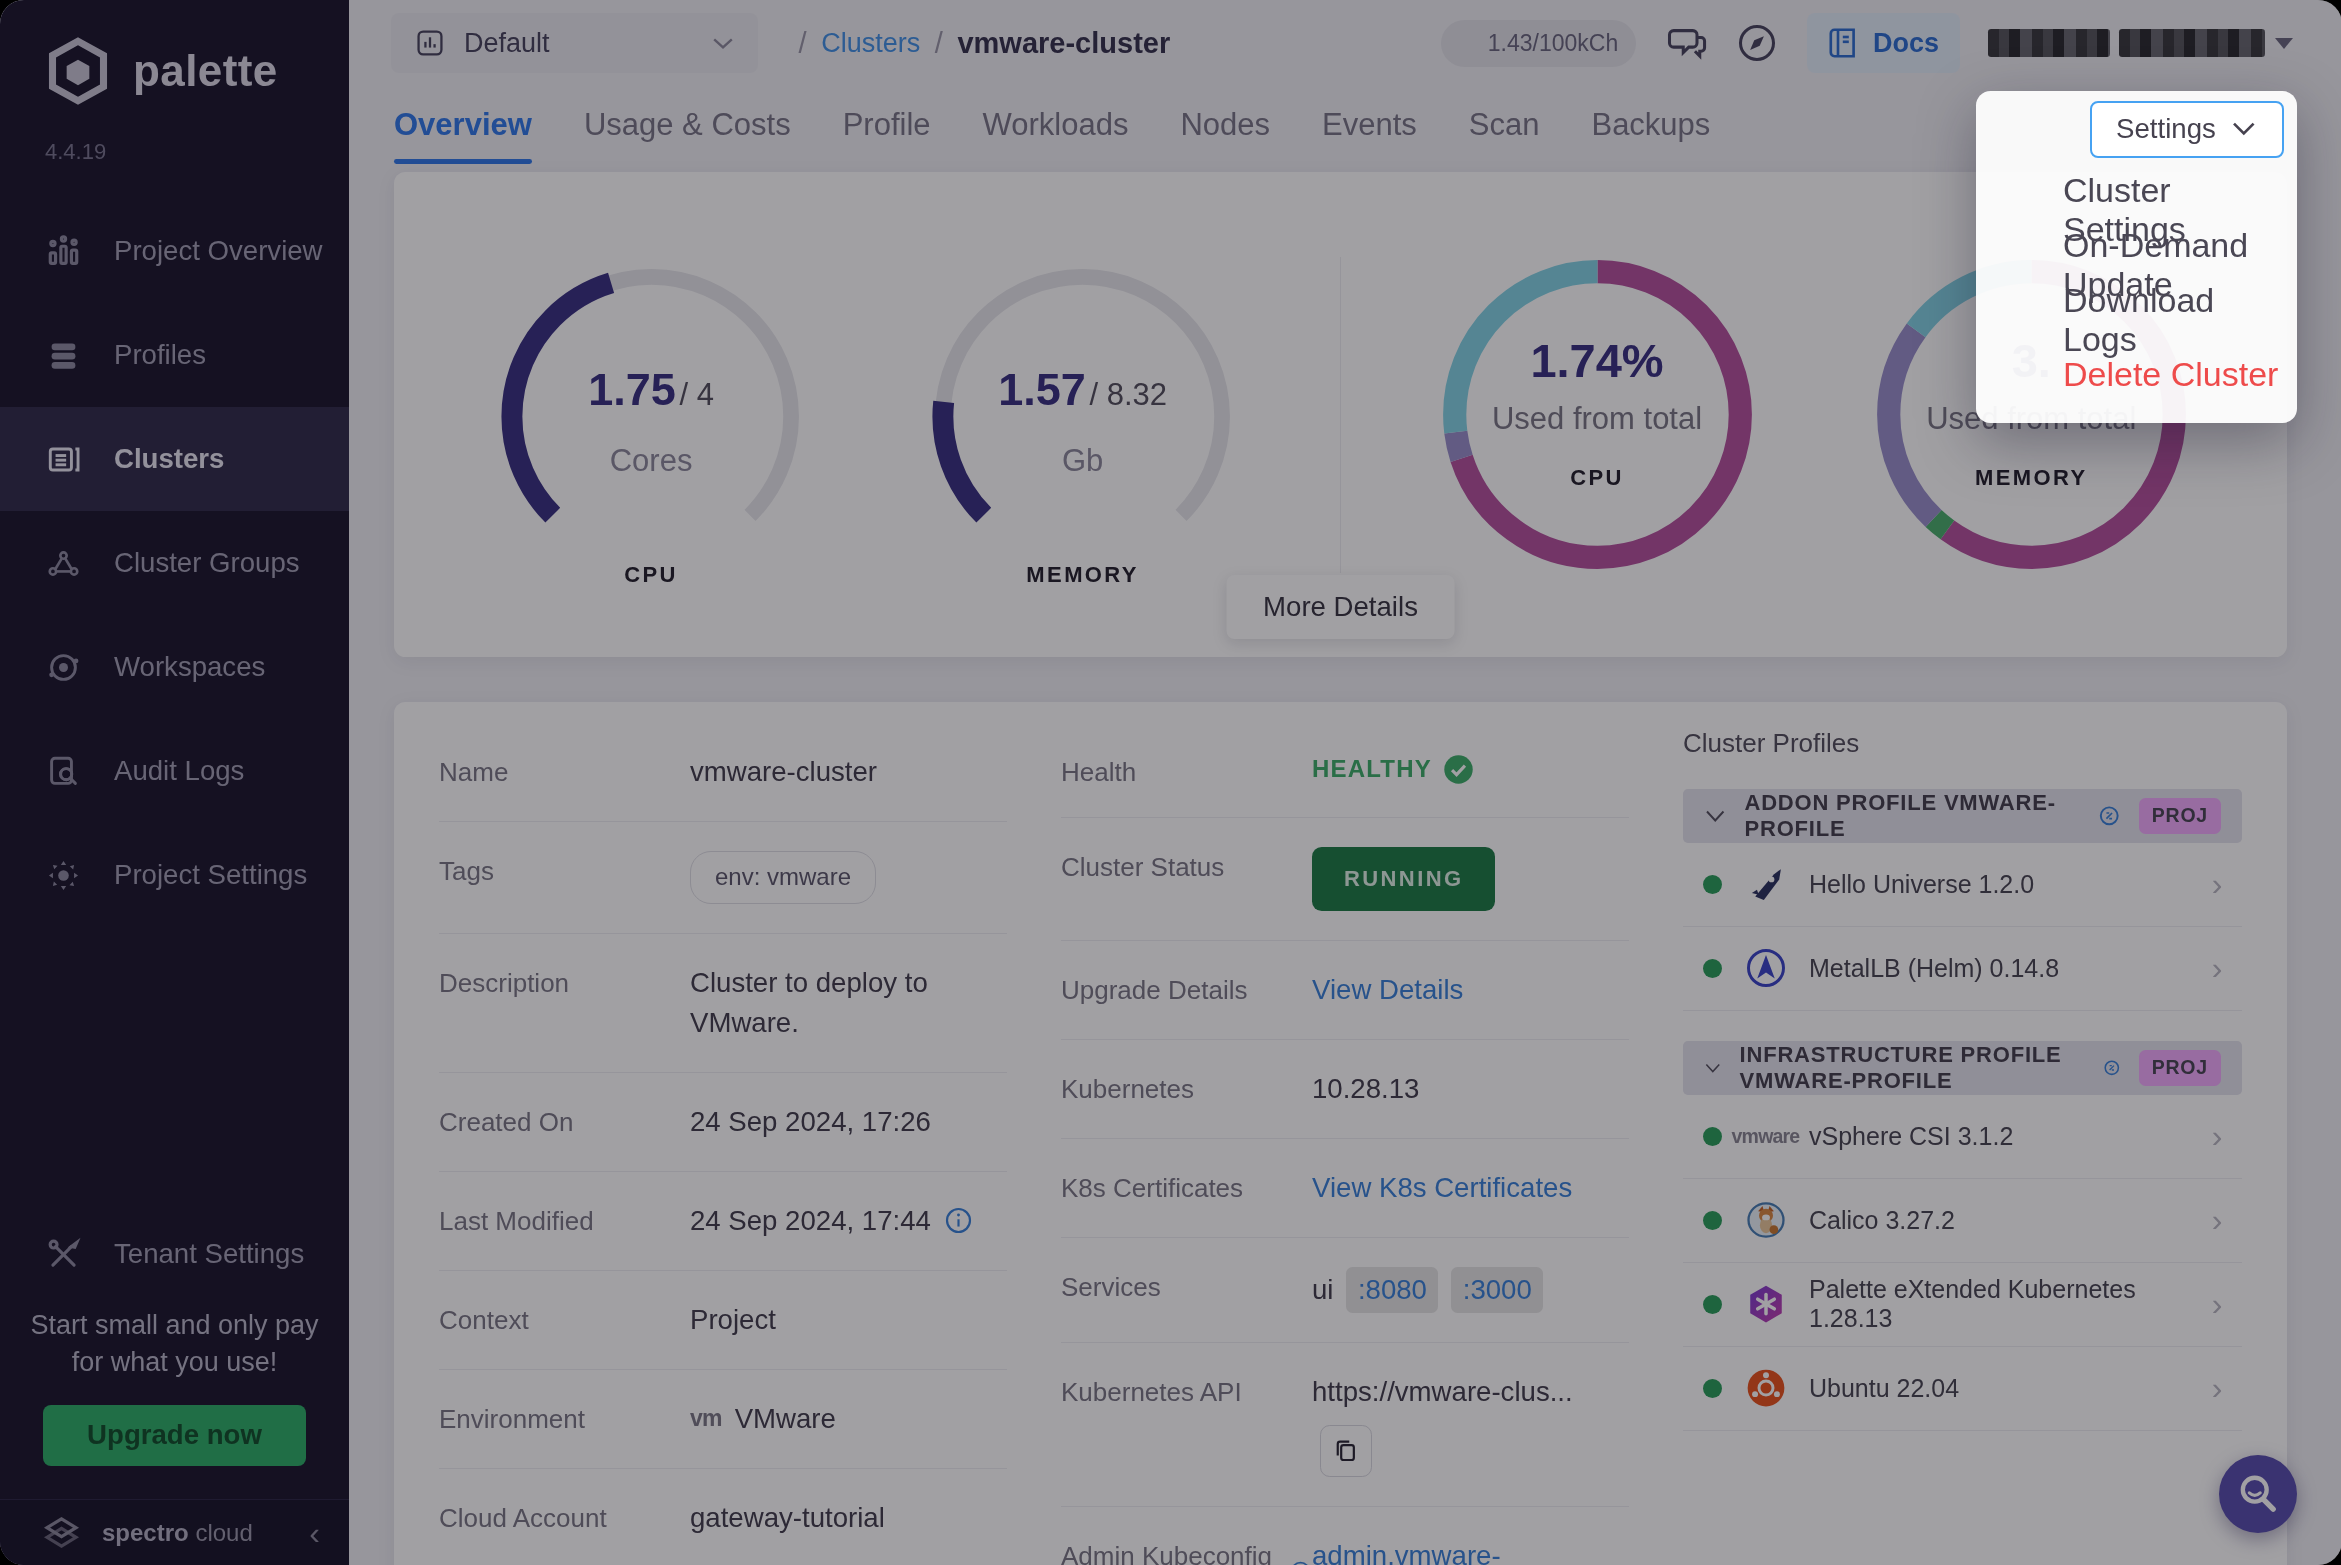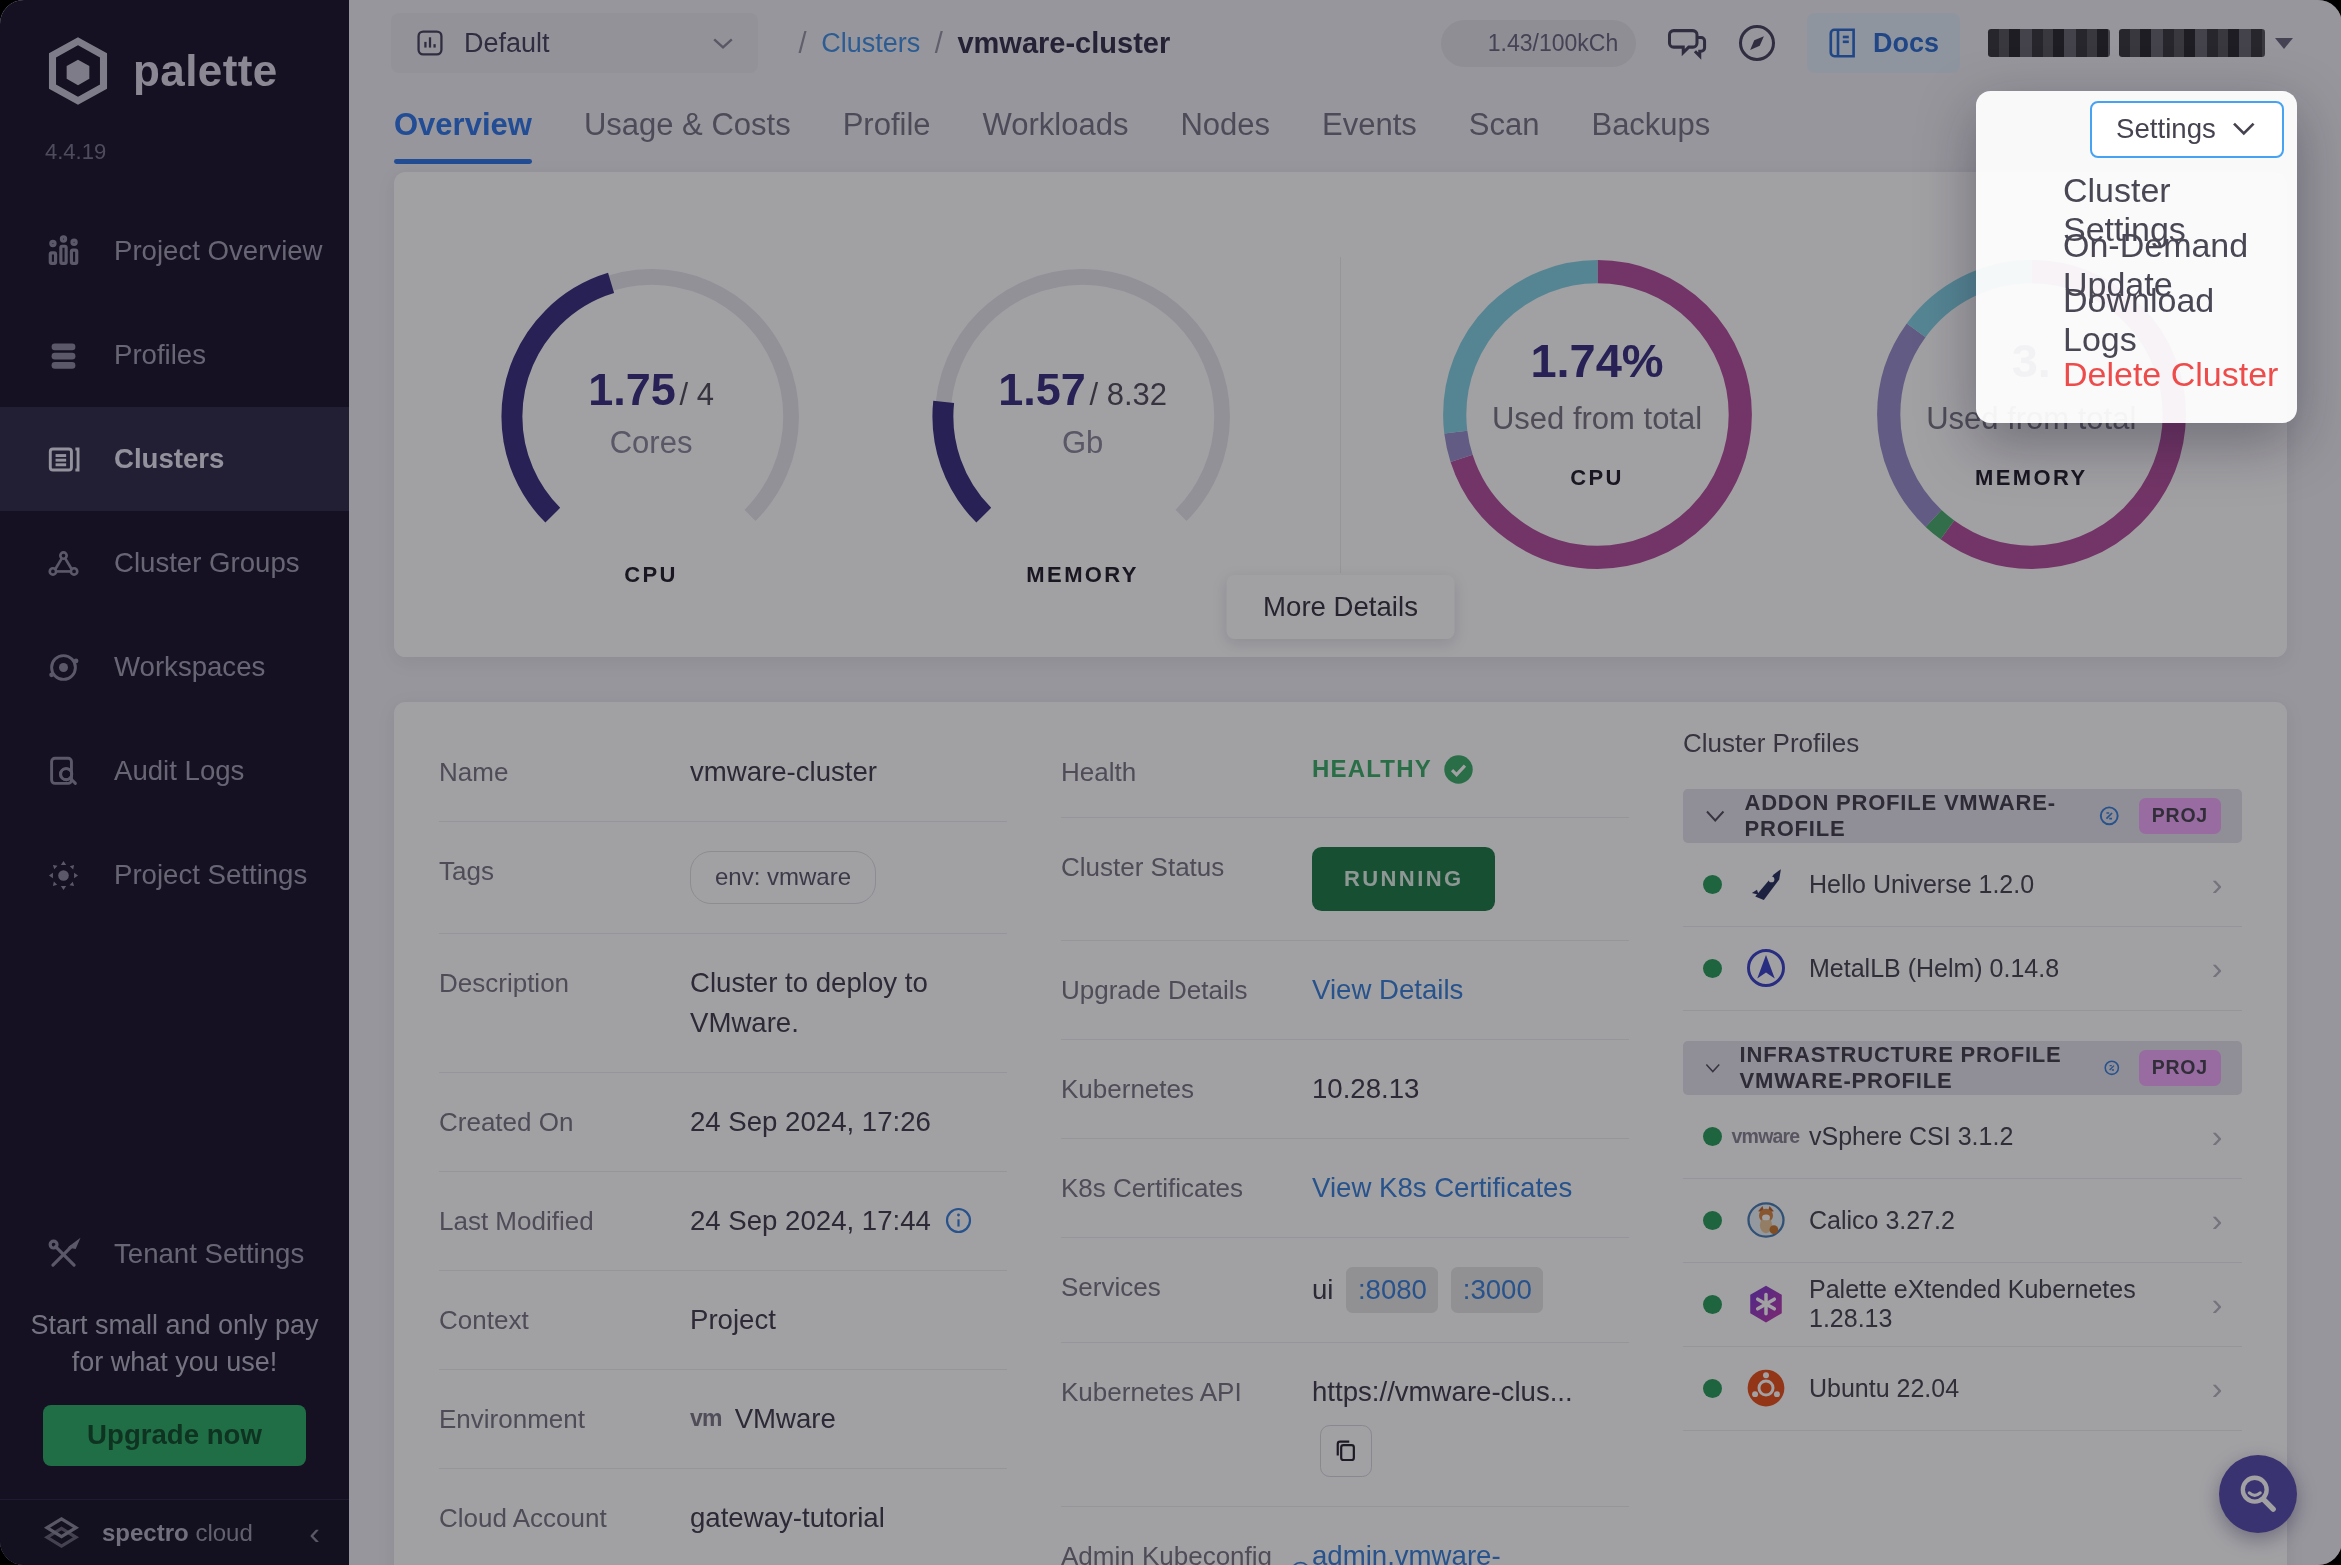--- a/index.html
+++ b/index.html
@@ -67,21 +67,21 @@
   .card{position:absolute;background:var(--card);border-radius:11.4px;box-shadow:0 4.9px 19.5px rgba(31,28,50,.07);}
   .card-gauges{left:45px;right:55px;top:172px;height:485px;display:flex;align-items:center;}
   .gauge-sect{display:flex;flex:1;justify-content:space-evenly;align-items:center;}
   .vdivider{width:1.6px;height:316px;background:var(--divider);flex:none;}
 
   .arc-gauge{position:relative;width:349px;text-align:center;}
   .arc-gauge svg{width:349px;height:349px;display:block;}
   .arc-center{position:absolute;left:0;right:0;top:122px;text-align:center;}
   .g-value{font-size:45px;font-weight:700;color:var(--indigo);}
   .g-total{font-size:31px;color:#55515f;font-weight:400;}
-  .g-unit{font-size:31px;color:var(--muted);margin-top:9px;}
+  .g-unit{font-size:31px;color:var(--muted);margin-top:27px;}
   .g-caption{font-size:22px;font-weight:700;letter-spacing:2.4px;color:#26232f;margin-top:-29px;}
 
   .ring-gauge{position:relative;width:357px;text-align:center;}
   .ring-gauge svg{width:357px;height:357px;display:block;}
   .ring-center{position:absolute;left:0;right:0;top:97px;text-align:center;}
   .r-value{font-size:47px;font-weight:700;color:var(--indigo);}
   .r-label{font-size:31px;color:var(--label);margin-top:13px;}
   .r-caption{font-size:22px;font-weight:700;letter-spacing:2.4px;color:#26232f;margin-top:27.6px;}
 
   .more-details{position:absolute;left:50%;transform:translateX(-50%);bottom:18px;background:#fff;

